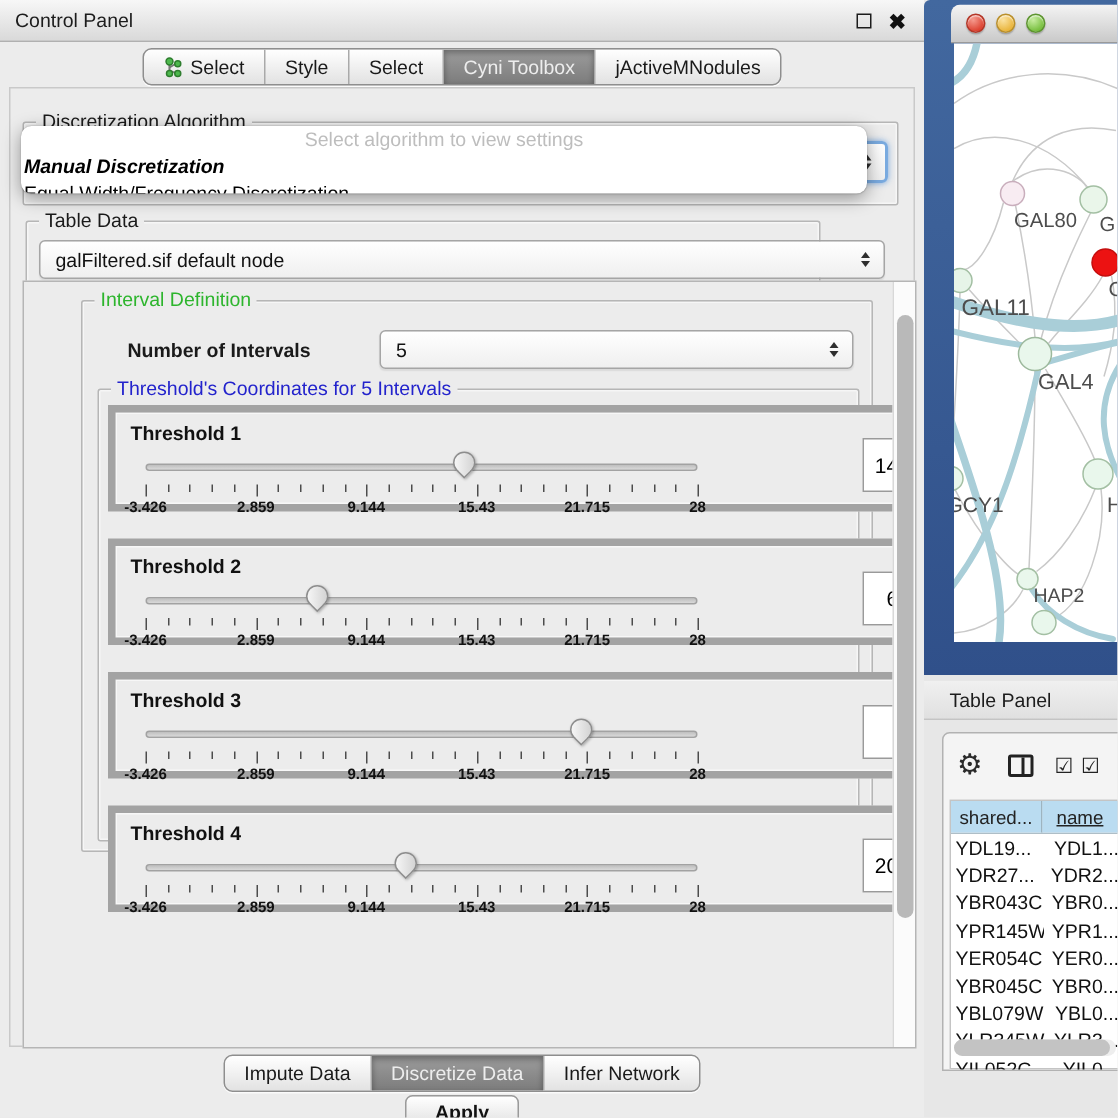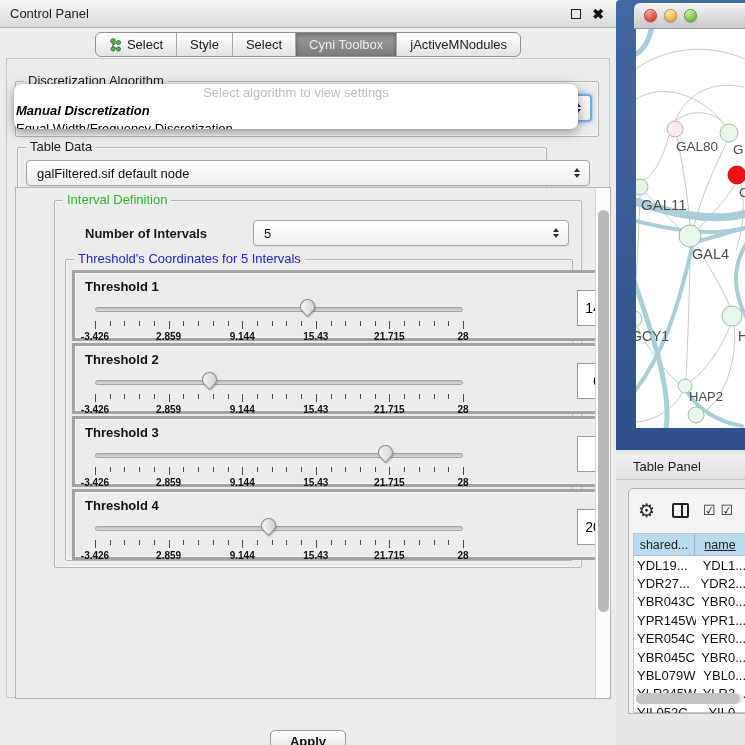--- a/index.html
+++ b/index.html
@@ -50,22 +50,22 @@
   .popup .opt { height:18px; line-height:18px; padding-left:2px; font-size:13px; color:#000; }
   .popup .opt.b { font-weight:bold;font-style:italic; }
 
   
   .scrollarea { position:absolute; left:8px; top:128px; width:596px; height:512px;
     border:1px solid #b5b5b5; background:#ececec; overflow:hidden; }
   .vscroll { position:absolute; right:0; top:0; width:15px; height:100%;
     background:#fbfbfb; border-left:1px solid #d8d8d8; }
   .vscroll .thumb { position:absolute; left:2px; width:11px; background:#b9b9b9; border-radius:6px; }
 
-  .thr-panel { position:relative; width:576px; height:71px; margin:0 0 2px 0;
-    border:3px solid #a3a3a3; box-shadow:inset 0 0 0 1px rgba(255,255,255,.6); background:#ececec; }
+  .thr-panel { position:relative; width:576px; height:71px; margin:0 0 18px 0;
+    border:5px solid #a3a3a3; box-shadow:inset 0 0 0 1px rgba(255,255,255,.6); background:#ececec; }
   .thr-label { position:absolute; left:10px; top:6px; font-size:13px; font-weight:bold; color:#111; }
   .slider { position:absolute; left:20px; top:26px; width:368px; height:44px; }
   .track { position:absolute; left:0; top:8px; width:368px; height:5px; border-radius:3px;
     background:linear-gradient(#bfbfbf,#d9d9d9); border:1px solid #a2a2a2; }
   .handle { position:absolute; top:0; width:15px; height:15px;
     background:linear-gradient(135deg,#fdfdfd,#cccccc); border:1px solid #8d8d8d;
     border-radius:50% 50% 50% 0; transform:rotate(-45deg); box-shadow:0 1px 2px rgba(0,0,0,.3); z-index:2; }
   .tick { position:absolute; top:22px; width:1px; height:5px; background:#4c4c4c; }
   .tick.maj { height:8px; }
   .tlabel { position:absolute; top:32px; transform:translateX(-50%); font-size:10px; font-weight:bold; color:#111; white-space:nowrap; }
@@ -374,20 +374,33 @@
   </div>
 
   <div class="popup">
     <div class="ph">Select algorithm to view settings</div>
     <div id="popup-options">
         <div class="opt b">Manual Discretization</div>
         <div class="opt">Equal Width/Frequency Discretization</div>
       </div>
   </div>
 
+  <div class="bottombar">
+    <div class="seg" id="bottom-tabs">
+        <div class="sg">
+          <span>Impute Data</span>
+        </div>
+        <div class="sg sel">
+          <span>Discretize Data</span>
+        </div>
+        <div class="sg">
+          <span>Infer Network</span>
+        </div>
+      </div>
+  </div>
 </div>
 
 <div id="network-window">
   <div class="nw-titlestrip">
     <span style="display:flex; gap:7px; margin-left:6px;">
       <span class="tl red"></span>
       <span class="tl yel"></span>
       <span class="tl grn"></span>
     </span>
   </div>

